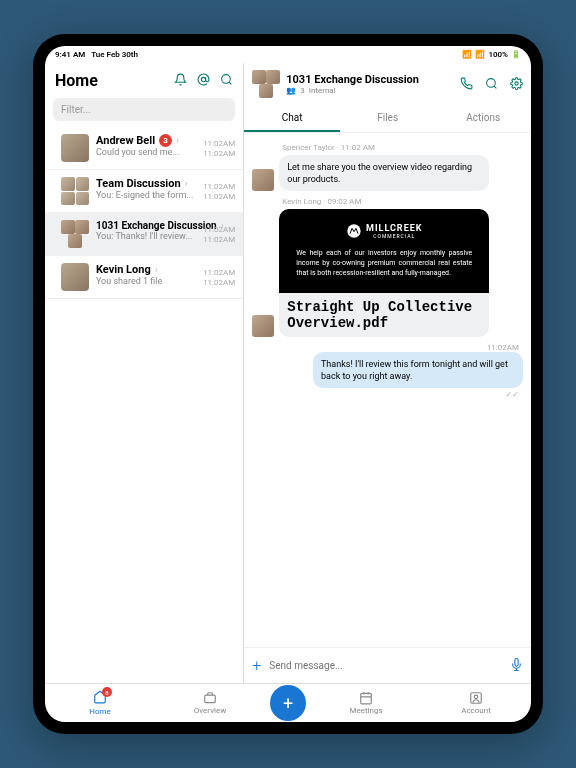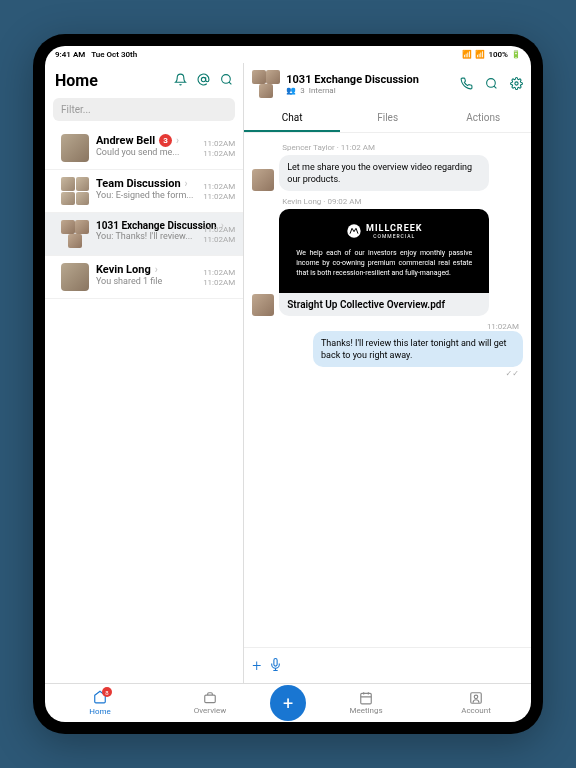--- a/index.html
+++ b/index.html
@@ -48,21 +48,21 @@
 .msg-row{display:flex;gap:5px;margin-bottom:6px;}
 .msg-av{width:22px;height:22px;border-radius:3px;background:linear-gradient(135deg,#c0a890,#907560);flex-shrink:0;align-self:flex-end;}
 .bubble{background:#eef0f2;border-radius:10px;padding:6px 8px;font-size:9px;line-height:1.35;max-width:210px;}
 .bubble.sent{background:#d6e9f8;margin-left:auto;}
 .attachment{background:#eef0f2;border-radius:10px;overflow:hidden;max-width:210px;}
 .att-dark{background:#000;color:#fff;padding:14px 17px;text-align:center;}
 .att-logo{display:flex;align-items:center;justify-content:center;gap:4px;margin-bottom:10px;}
 .att-logo svg{width:16px;height:16px;fill:#fff;}
 .att-logo .lt{font-size:9px;font-weight:700;letter-spacing:1px;}
 .att-text{font-size:7px;text-align:justify;line-height:1.4;}
-.att-name{padding:6px 8px;font-size:10px;font-weight:600;}
+.att-name{padding:6px 8px;font-size:14px;font-weight:600;font-family:Liberation Mono, monospace;}
 .compose{display:flex;align-items:center;padding:8px;border-top:1px solid #eee;gap:8px;}
 .compose .plus{color:#1976d2;font-size:16px;font-weight:300;}
 .compose input{flex:1;border:none;font-size:10px;color:#999;outline:none;}
 .compose .mic{color:#1976d2;}
 .bottom-nav{display:flex;border-top:1px solid #ddd;align-items:center;}
 .nav-item{flex:1;text-align:center;padding:6px 0;font-size:8px;color:#888;display:flex;flex-direction:column;align-items:center;gap:1px;}
 .nav-item.active{color:#1976d2;}
 .nav-item svg{width:14px;height:14px;}
 .nav-center{width:36px;height:36px;background:#1976d2;border-radius:50%;display:flex;align-items:center;justify-content:center;color:#fff;font-size:18px;margin:0 5px;flex-shrink:0;}
 .home-badge{position:relative;}
@@ -71,21 +71,21 @@
 </style>
 </head>
 <body>
 
 <div class="tablet">
 <div class="screen">
 
 <div class="status-bar">
   <div class="status-left">
     <span>9:41 AM</span>
-    <span>Tue Oct 30th</span>
+    <span>Tue Feb 30th</span>
   </div>
   <div class="status-right">
     <span>📶</span>
     <span>📶</span>
     <span>100%</span>
     <span>🔋</span>
   </div>
 </div>
 
 <div class="main">
@@ -227,27 +227,28 @@
                       <div style="font-size:5px;letter-spacing:1px;">COMMERCIAL</div>
                     </div>
           </div>
           <div class="att-text">We help each of our investors enjoy monthly passive income by co-owning premium commercial real estate that is both recession-resilient and fully-managed.</div>
         </div>
         <div class="att-name">Straight Up Collective Overview.pdf</div>
       </div>
     </div>
     <div class="meta-right">11:02AM</div>
     <div class="msg-row" style="justify-content:flex-end;">
-      <div class="bubble sent">Thanks! I'll review this later tonight and will get back to you right away.</div>
+      <div class="bubble sent">Thanks! I'll review this form tonight and will get back to you right away.</div>
     </div>
     <div class="checks">✓✓</div>
   </div>
 
   <div class="compose">
     <span class="plus">+</span>
+    <input placeholder="Send message..." style="">
     <span class="mic hdr-icon"><svg viewBox="0 0 24 24" fill="none" stroke="currentColor" stroke-width="2">
                 <path d="M12 1a3 3 0 00-3 3v8a3 3 0 006 0V4a3 3 0 00-3-3zM19 10v2a7 7 0 01-14 0v-2M12 19v4M8 23h8"></path>
               </svg></span>
   </div>
 </div>
 
 </div>
 
 <div class="bottom-nav">
   <div class="nav-item active">

